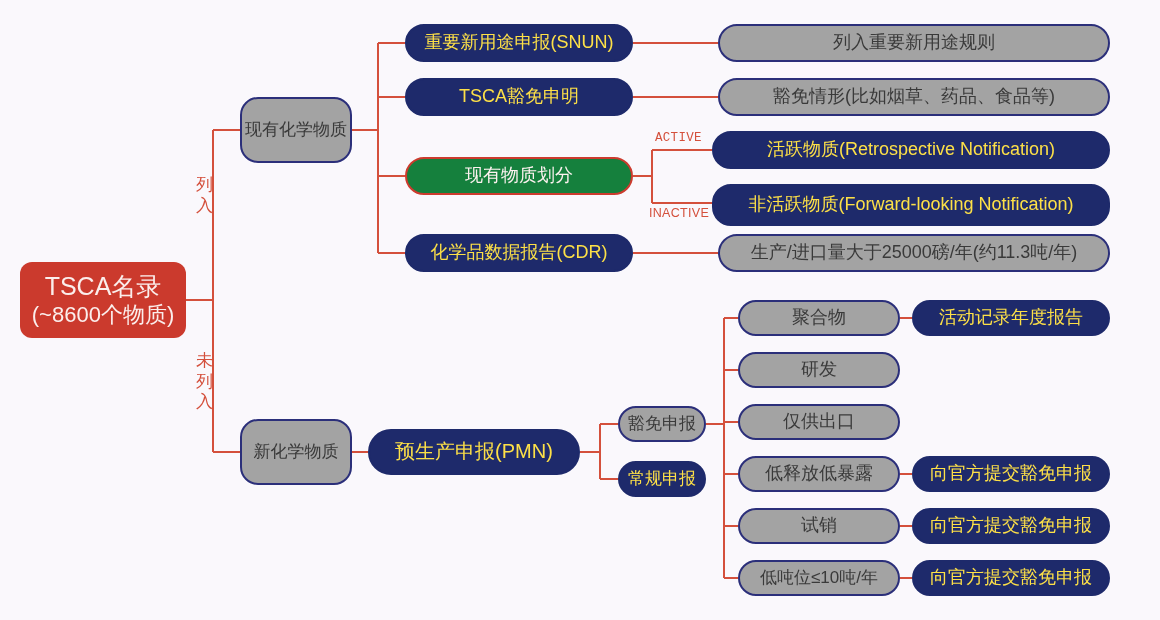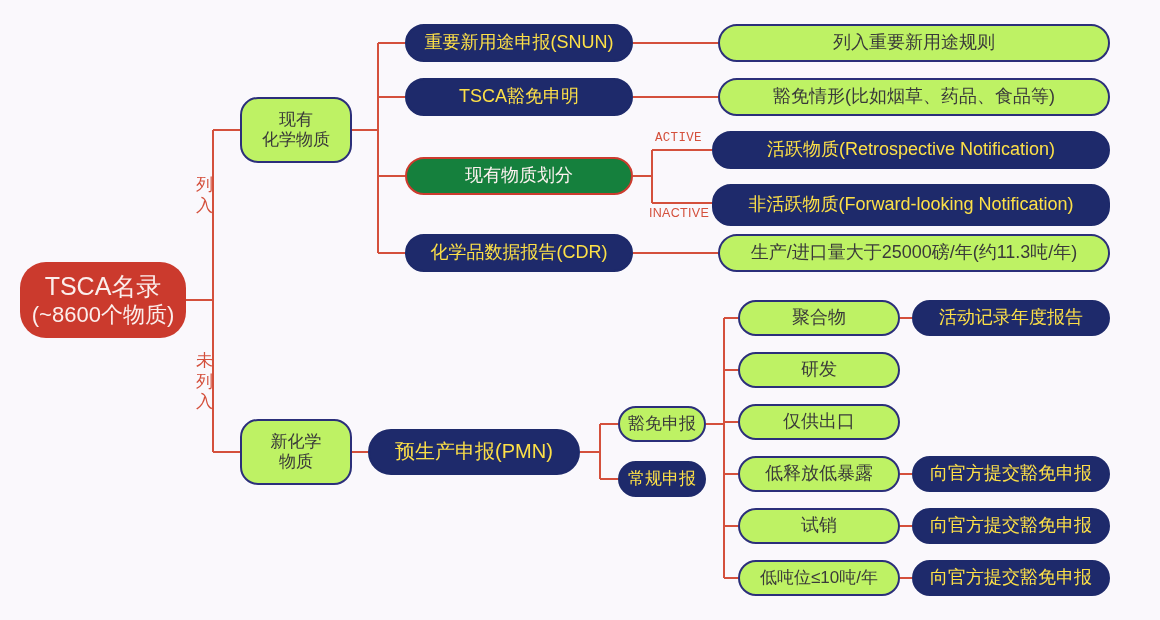--- a/index.html
+++ b/index.html
@@ -17,42 +17,42 @@
     position:absolute;
     display:flex;align-items:center;justify-content:center;
     box-sizing:border-box;
     text-align:center;
     line-height:1.18;
     white-space:nowrap;
     letter-spacing:0px;
   }
   
   .n-white{
-    background:#bef264;
+    background:#a3a3a3;
     border:2px solid #2b2f7a;
     color:#3a3a3a;
   }
   
   .n-navy{
     background:#1e2a6b;
     border:2px solid #1e2a6b;
     color:#fde047;
   }
   
   .n-red{
     background:#15803d;
     border:2px solid #cc3b2e;
     color:#fdf2f0;
   }
   
   .n-root{
     background:#cb3a2d;
     border:none;
     color:#fbeeec;
-    border-radius:26px;
+    border-radius:12px;
     flex-direction:column;
   }
   .root-l1{font-size:25px;}
   .root-l2{font-size:22px;}
 
   .edge-label{
     position:absolute;
     color:#d4503c;
     font-size:12.5px;
     letter-spacing:0.3px;
@@ -61,21 +61,21 @@
   .side-label{
     position:absolute;
     color:#d4503c;
     font-size:17px;
     width:16px;
     text-align:center;
     line-height:1.22;
     word-break:break-all;
     white-space:normal;
   }
-  .two-line{flex-direction:column;}
+  .two-line{flex-direction:row;}
 </style>
 </head>
 <body>
 
 <div id="canvas">
 
   <svg id="wires" viewBox="0 0 1160 620">
     <g fill="none" stroke="#d4503c" stroke-width="2">
 
       <path d="M185,300 L213,300"></path>

